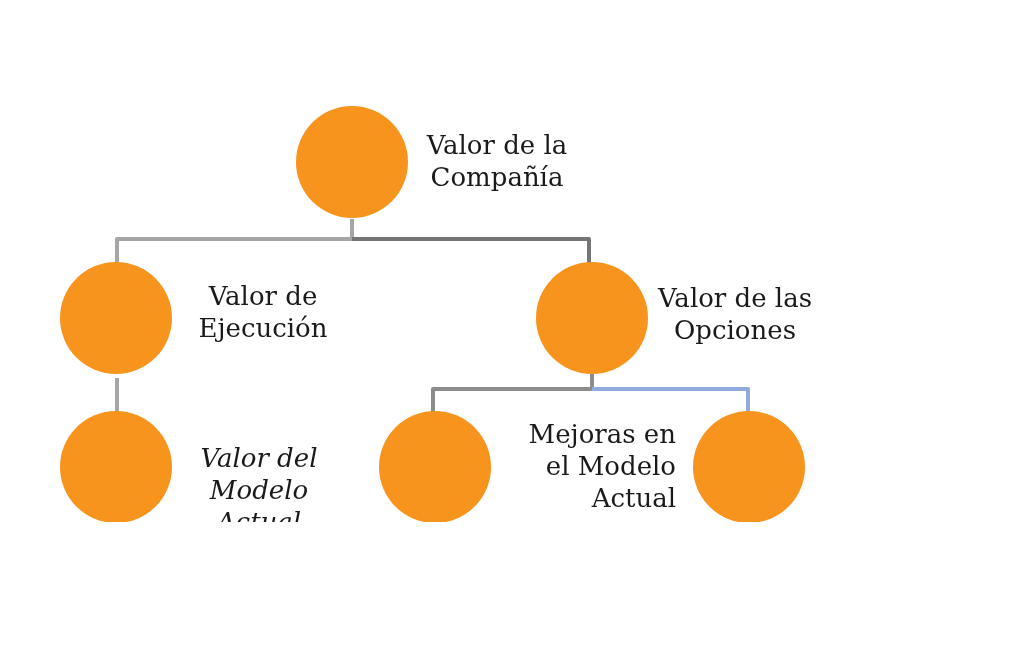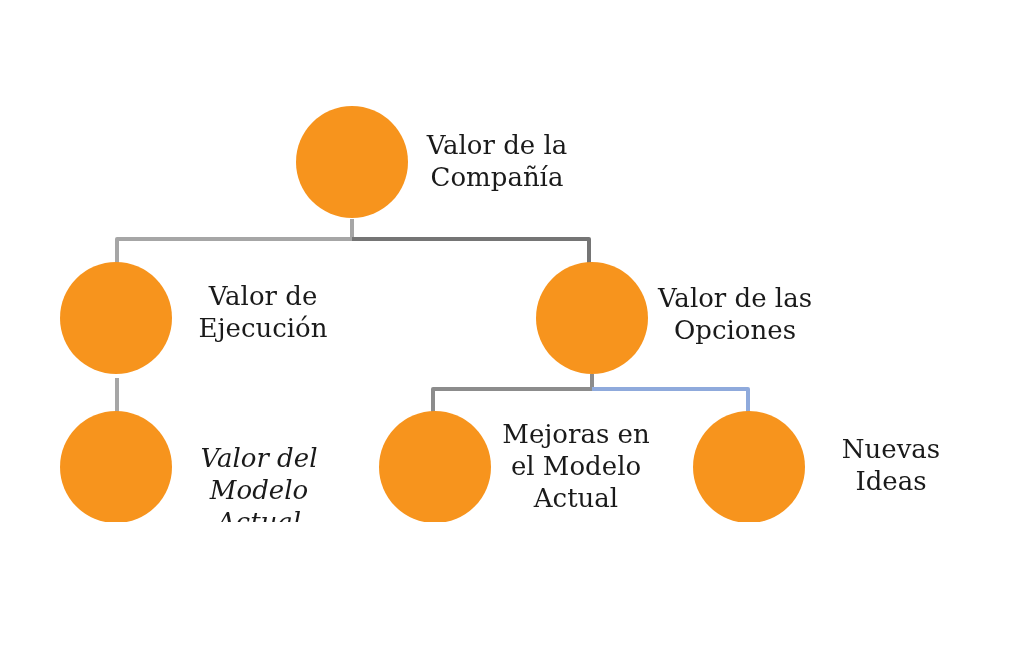--- a/index.html
+++ b/index.html
@@ -56,21 +56,21 @@
   .circle-opciones  { left: 536px; top: 262px; }
   .circle-modelo    { left:  60px; top: 411px; }
   .circle-mejoras   { left: 379px; top: 411px; }
   .circle-nuevas    { left: 693px; top: 411px; }
 
   
   .label-company   { left: 397px; top: 129px; }
   .label-ejecucion { left: 163px; top: 280px; }
   .label-opciones  { left: 635px; top: 282px; }
   .label-modelo    { left: 159px; top: 442px; font-style: italic; }
-  .label-mejoras   { left: 476px; top: 418px; }
+  .label-mejoras   { left: 476px; top: 418px; text-align: right; }
   .label-nuevas    { left: 791px; top: 433px; }
 </style>
 </head>
 <body>
 
 <div class="canvas">
 
   <svg class="edges-svg" viewBox="0 0 1024 666" aria-hidden="true">
 
     <path class="edge edge-light" d="M352,219 L352,239"></path>
@@ -100,16 +100,14 @@
   <div class="node-label label-opciones">Valor de las
 Opciones</div>
   <div class="node-label label-ejecucion">Valor de
 Ejecución</div>
   <div class="node-label label-modelo">Valor del
 Modelo
 Actual</div>
   <div class="node-label label-mejoras">Mejoras en
 el Modelo
 Actual</div>
-  <div class="node-label label-nuevas">Nuevas
-Ideas</div>
 
 </div>
 
 </body></html>

